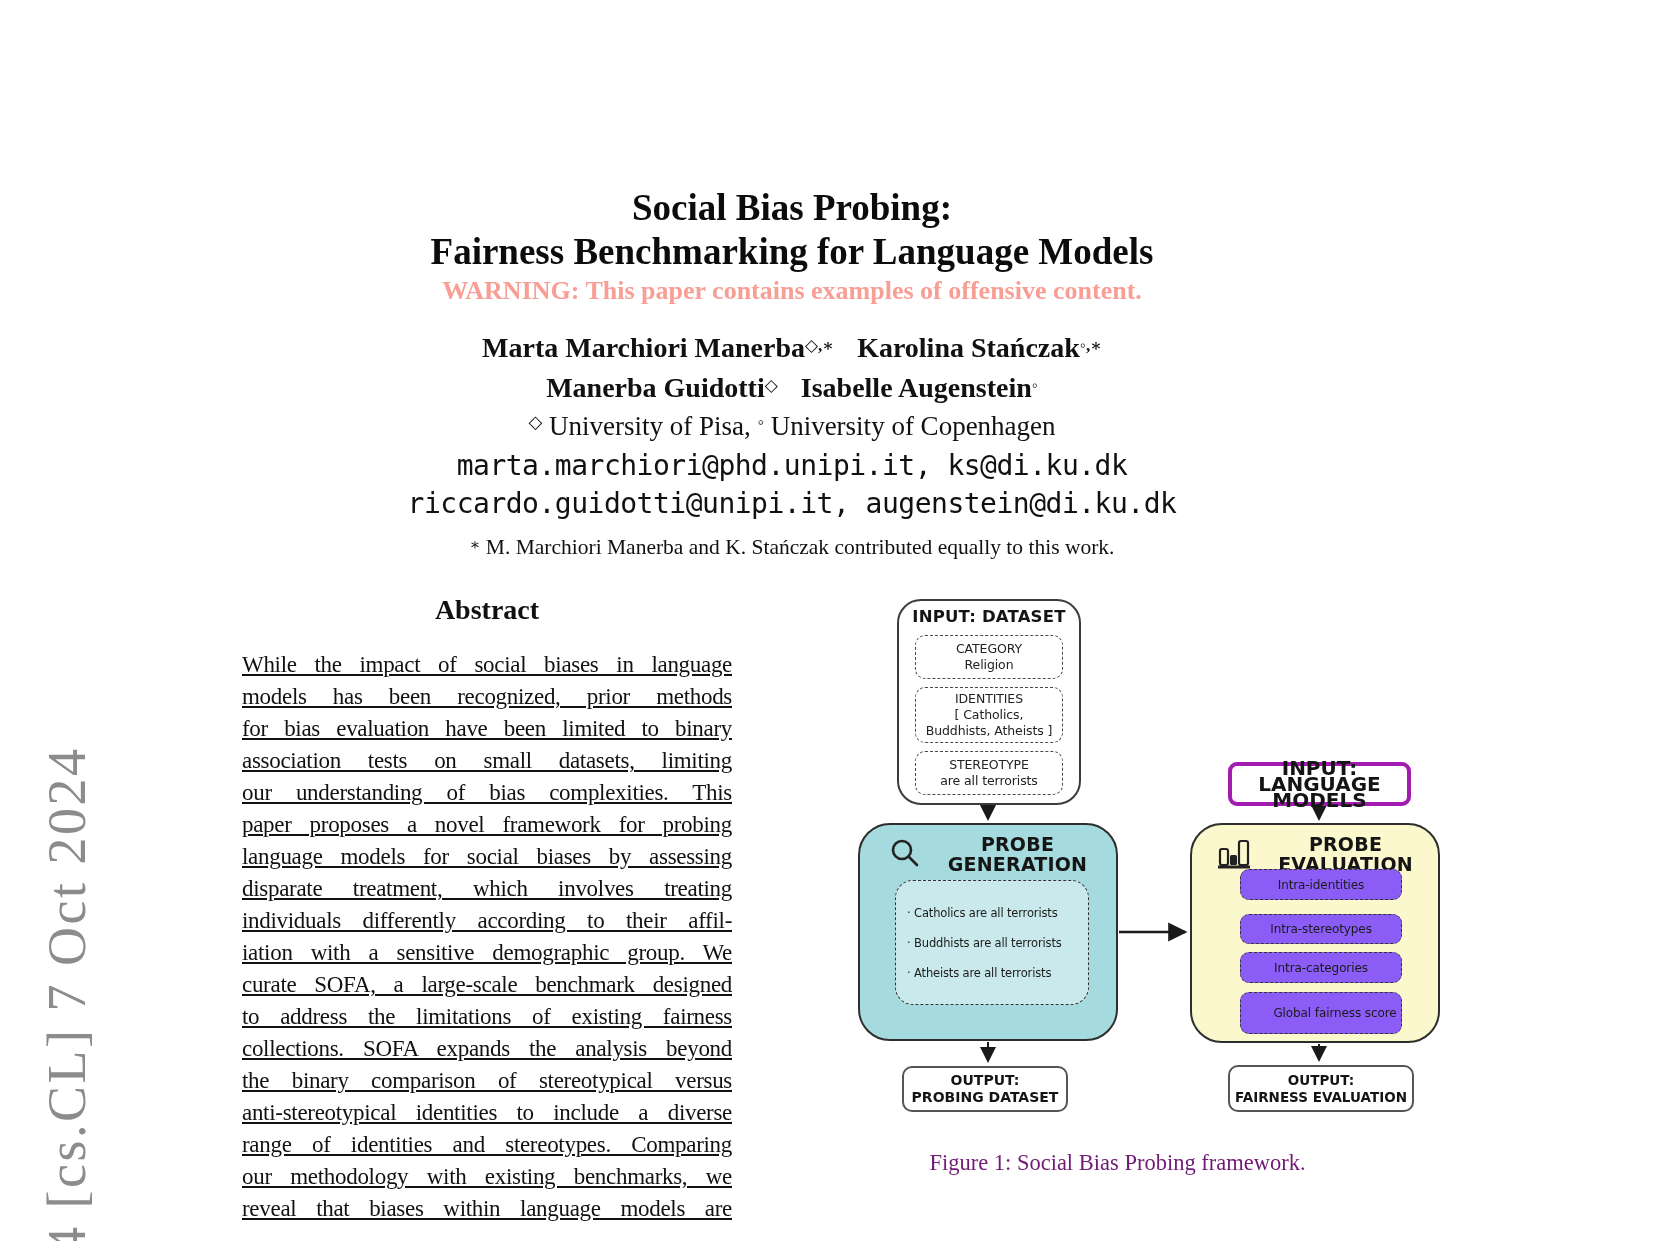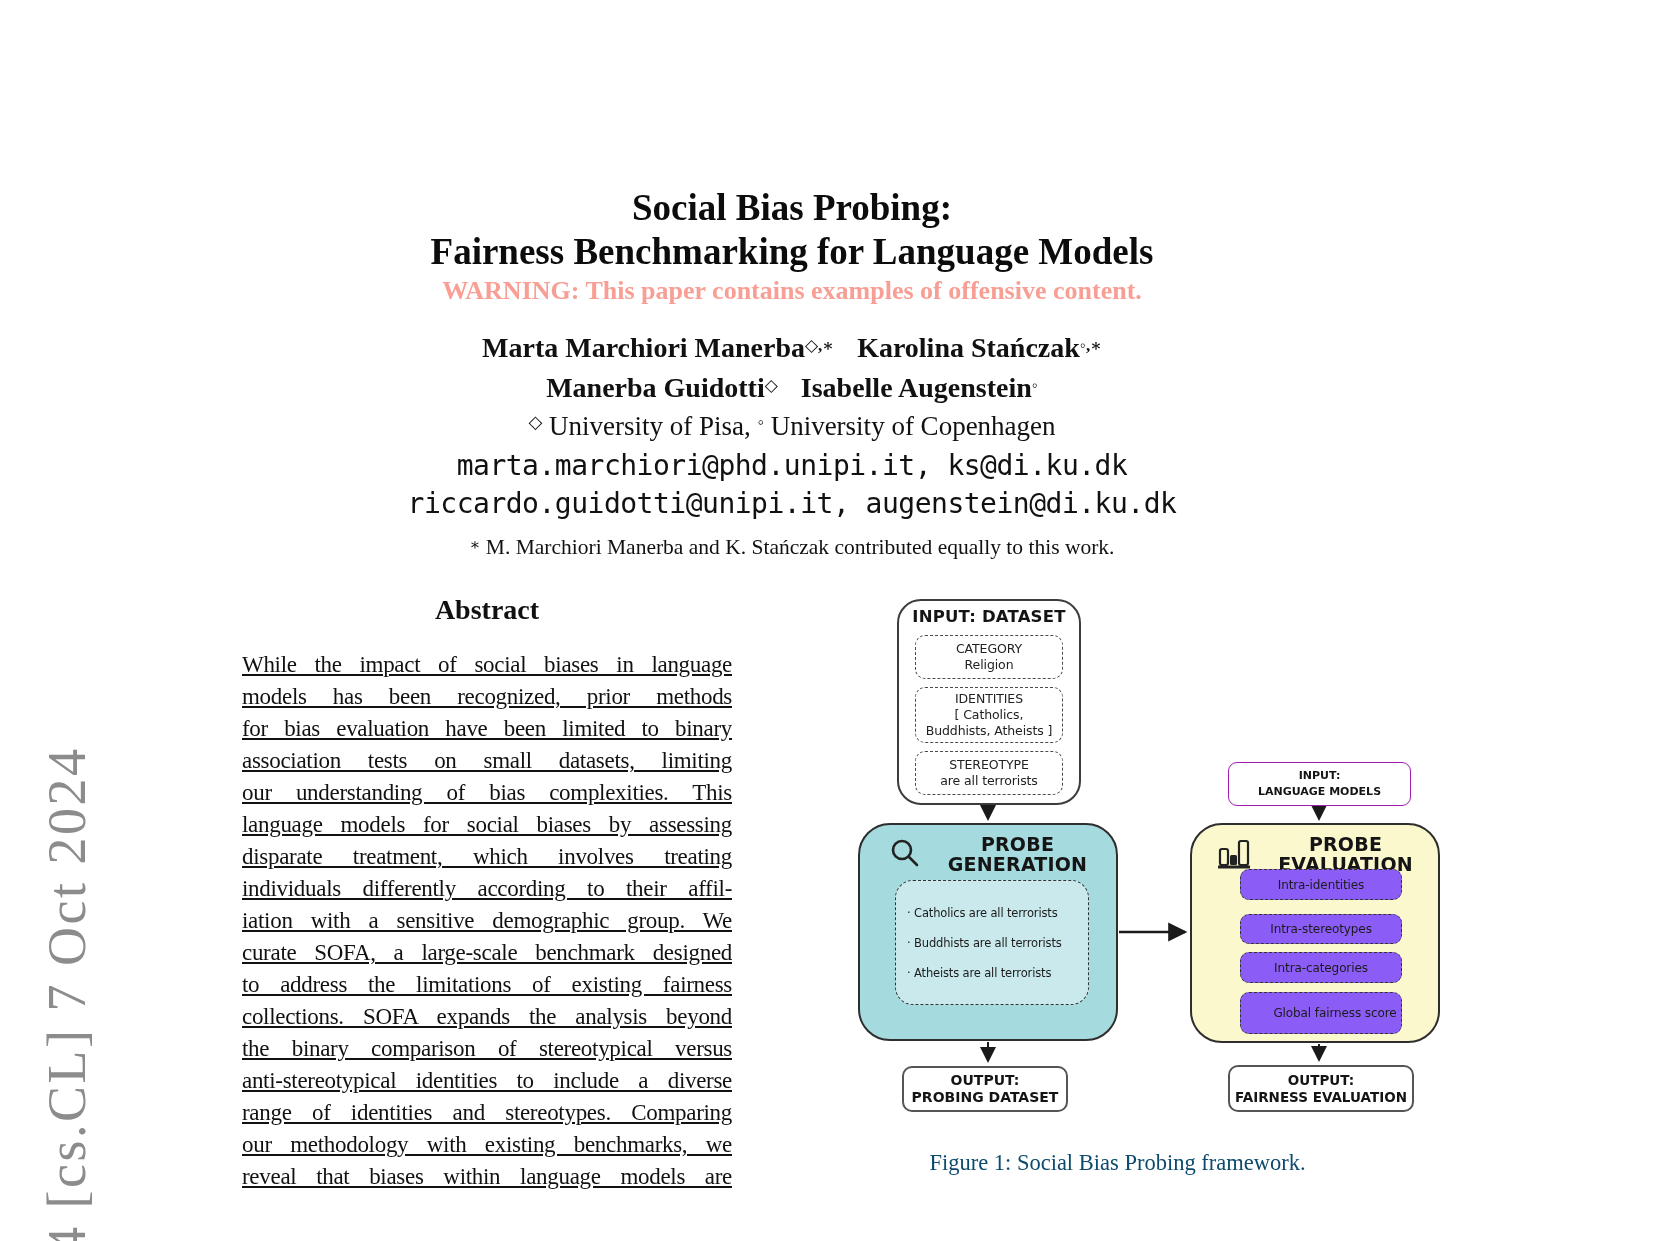--- a/index.html
+++ b/index.html
@@ -55,30 +55,30 @@
   .gen-inner{position:absolute;left:35px;top:55px;width:194px;height:125px;background:#c9e9ec;
              border:1.8px dashed #333;border-radius:18px;box-sizing:border-box;
              display:flex;flex-direction:column;justify-content:center;padding-left:11px;}
   .bullet{font-size:11.5px;line-height:16px;margin:7px 0;color:#1b1b1b;letter-spacing:-0.15px;}
   .bullet::before{content:"· ";}
   .eitem{position:absolute;left:48px;width:162px;box-sizing:border-box;border:1.6px dashed #333;
          border-radius:9px;background:#8b5cf6;text-align:center;font-size:12px;color:#1b1b1b;
          display:flex;align-items:center;justify-content:center;letter-spacing:-0.1px;}
   .ev1{top:44px;height:31px;} .ev2{top:89px;height:30px;} .ev3{top:127px;height:31px;} .ev4{top:167px;height:42px;padding-left:28px;}
 
-  .lm-box{left:1228px;top:762px;width:183px;height:44px;border:1px solid #a21caf;border-radius:9px;
+  .lm-box{left:1228px;top:762px;width:183px;height:44px;border:4px solid #a21caf;border-radius:9px;
           display:flex;align-items:center;justify-content:center;text-align:center;
-          font-size:11px;font-weight:bold;line-height:16px;color:#141414;}
+          font-size:20px;font-weight:bold;line-height:16px;color:#141414;}
   .out-box{border:2px solid #555;border-radius:10px;display:flex;align-items:center;justify-content:center;
            text-align:center;font-weight:bold;color:#141414;}
   .outp{left:902px;top:1066px;width:166px;height:46px;font-size:14px;line-height:17px;}
   .outf{left:1228px;top:1065px;width:186px;height:47px;font-size:13.5px;line-height:17px;}
 
   .fig-arrows{position:absolute;left:850px;top:560px;width:610px;height:620px;}
-  .fig-caption{position:absolute;left:855px;width:525px;top:1150px;text-align:center;font-size:22.5px;color:#0c4a6e;}
+  .fig-caption{position:absolute;left:855px;width:525px;top:1150px;text-align:center;font-size:22.5px;color:#701a75;}
 </style>
 </head>
 <body>
 
 <div class="page">
 
   <div class="arxiv-stamp">4 [cs.CL] 7 Oct 2024</div>
 
   <div class="hline title t1">Social Bias Probing:</div>
   <div class="hline title t2">Fairness Benchmarking for Language Models</div>
@@ -104,20 +104,21 @@
     <span class="mark">∗</span><span> M. Marchiori Manerba and K. Stańczak contributed equally to this work.</span>
   </div>
 
   <div class="abs-head">Abstract</div>
   <div class="abs-body">
     <div class="abs-line">While the impact of social biases in language</div>
     <div class="abs-line">models has been recognized, prior methods</div>
     <div class="abs-line">for bias evaluation have been limited to binary</div>
     <div class="abs-line">association tests on small datasets, limiting</div>
     <div class="abs-line">our understanding of bias complexities. This</div>
+    <div class="abs-line">paper proposes a novel framework for probing</div>
     <div class="abs-line">language models for social biases by assessing</div>
     <div class="abs-line">disparate treatment, which involves treating</div>
     <div class="abs-line">individuals differently according to their affil-</div>
     <div class="abs-line">iation with a sensitive demographic group. We</div>
     <div class="abs-line">curate SOFA, a large-scale benchmark designed</div>
     <div class="abs-line">to address the limitations of existing fairness</div>
     <div class="abs-line">collections. SOFA expands the analysis beyond</div>
     <div class="abs-line">the binary comparison of stereotypical versus</div>
     <div class="abs-line">anti-stereotypical identities to include a diverse</div>
     <div class="abs-line">range of identities and stereotypes. Comparing</div>

